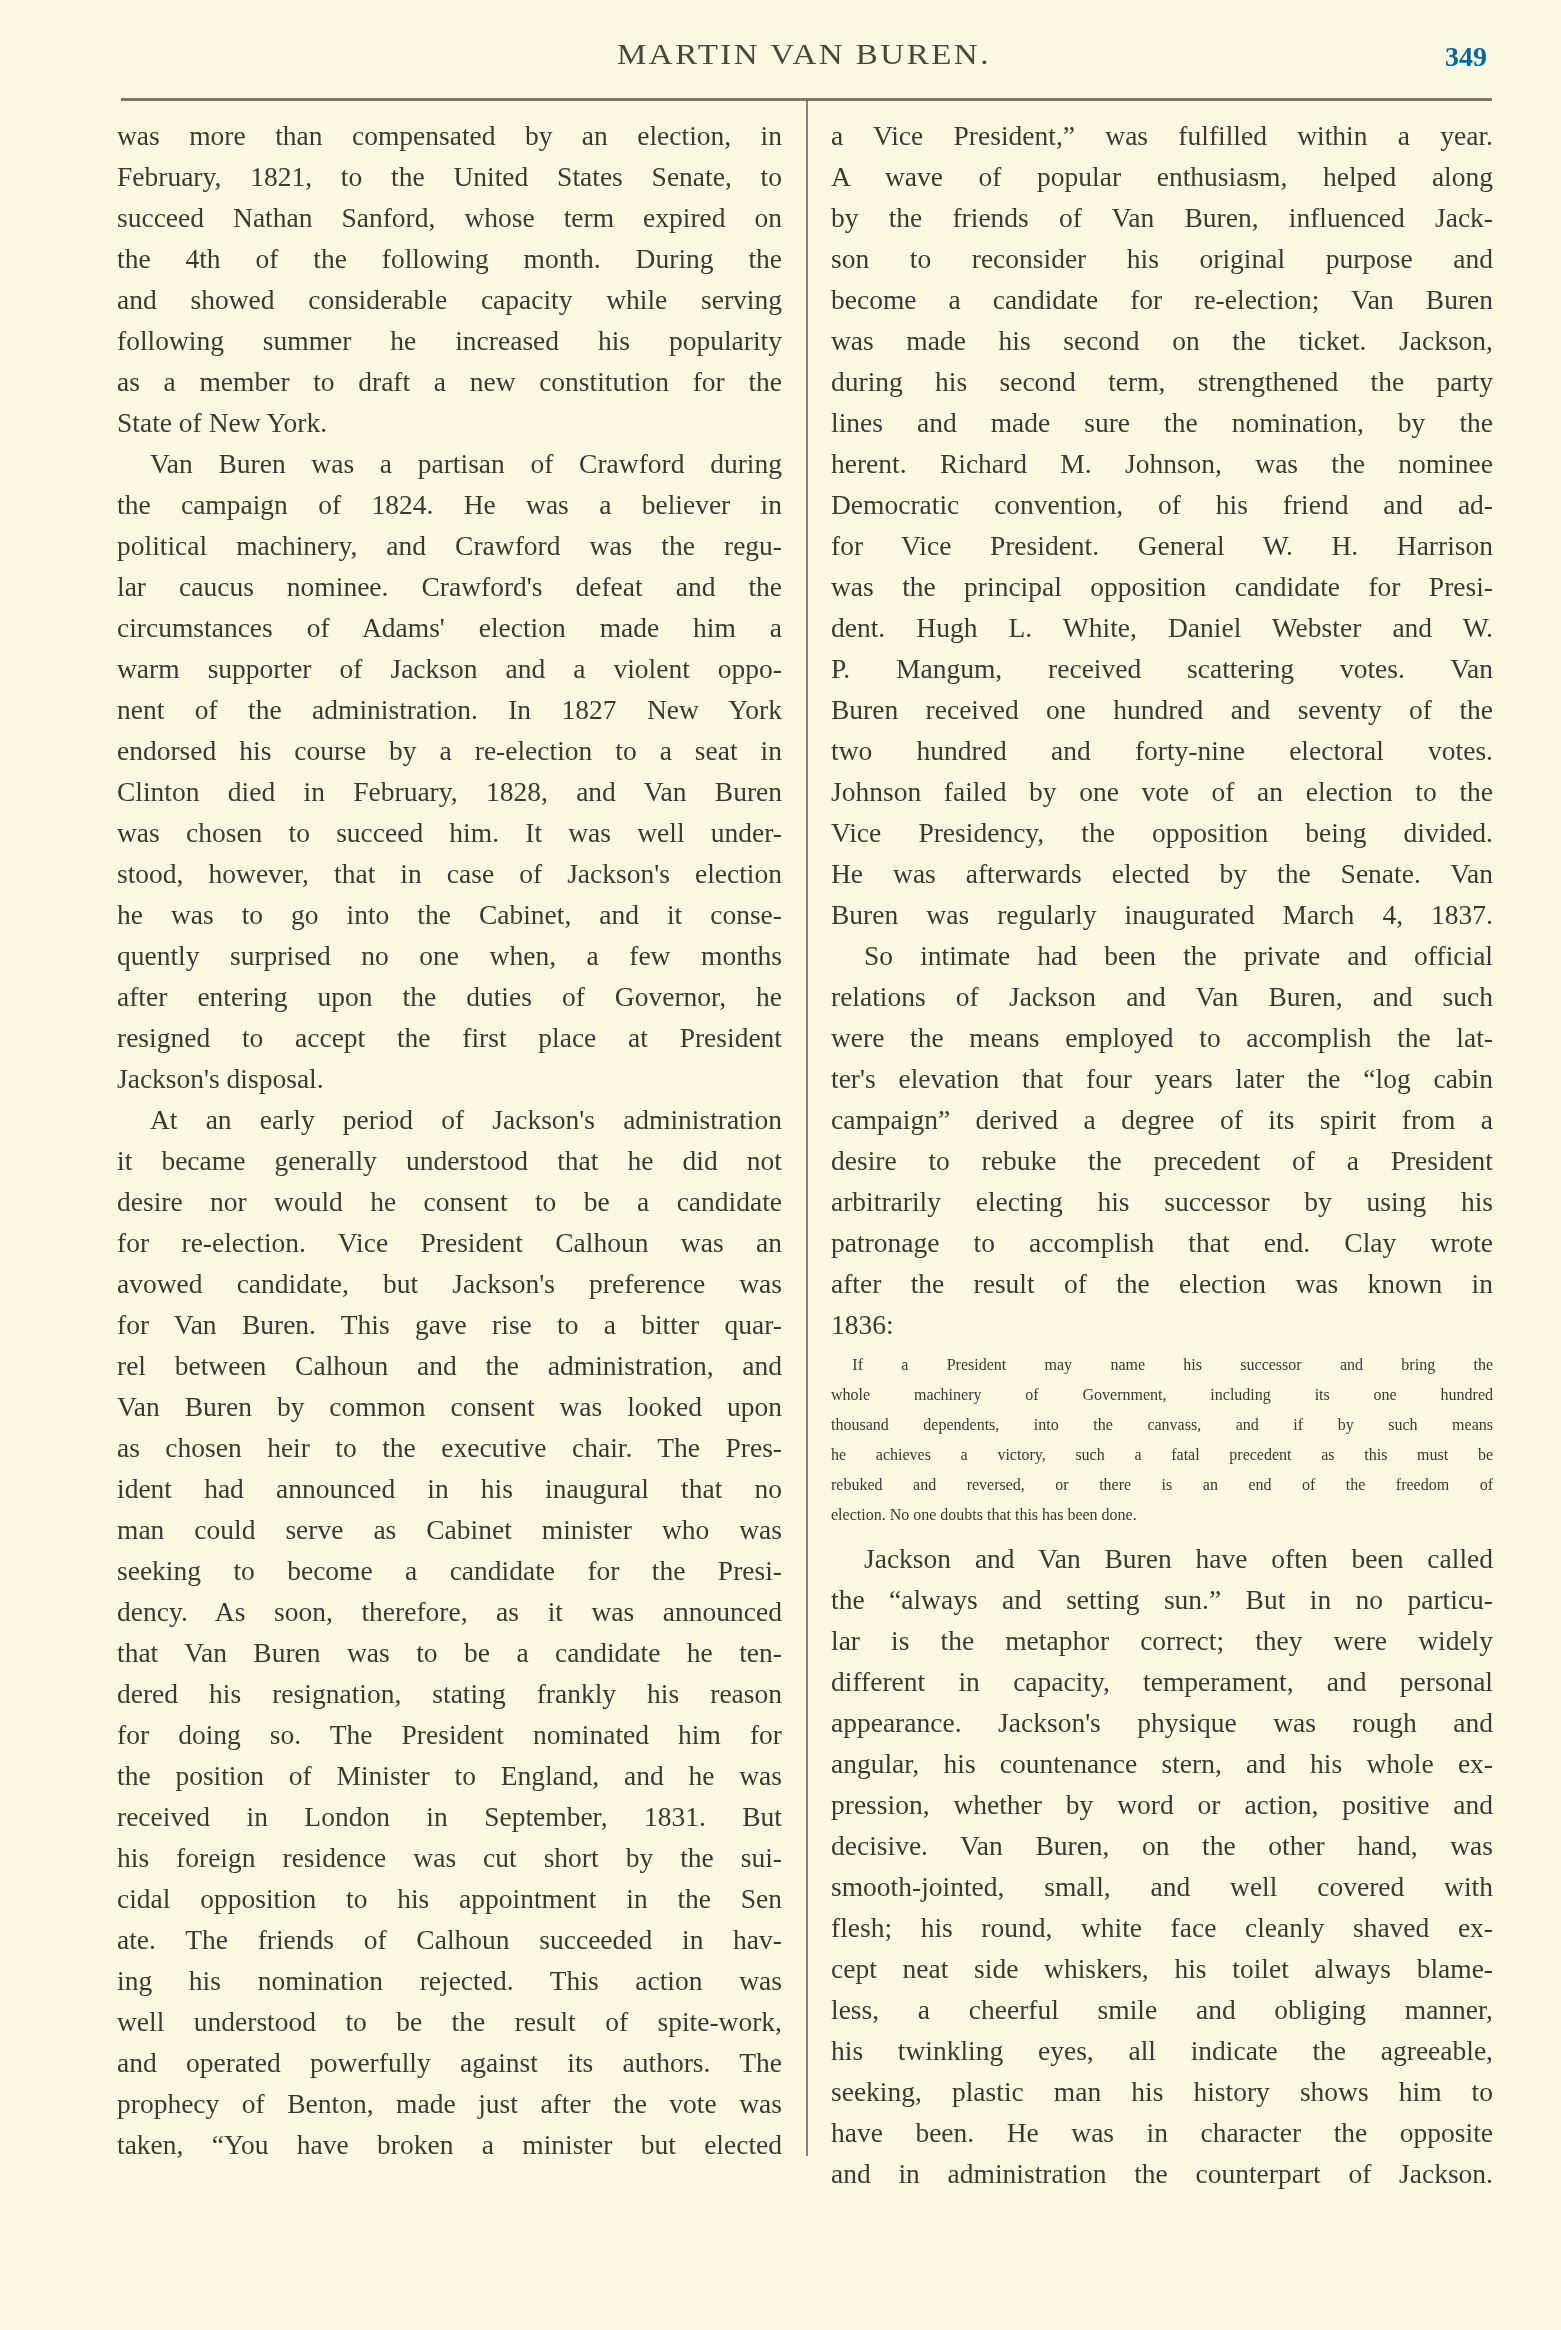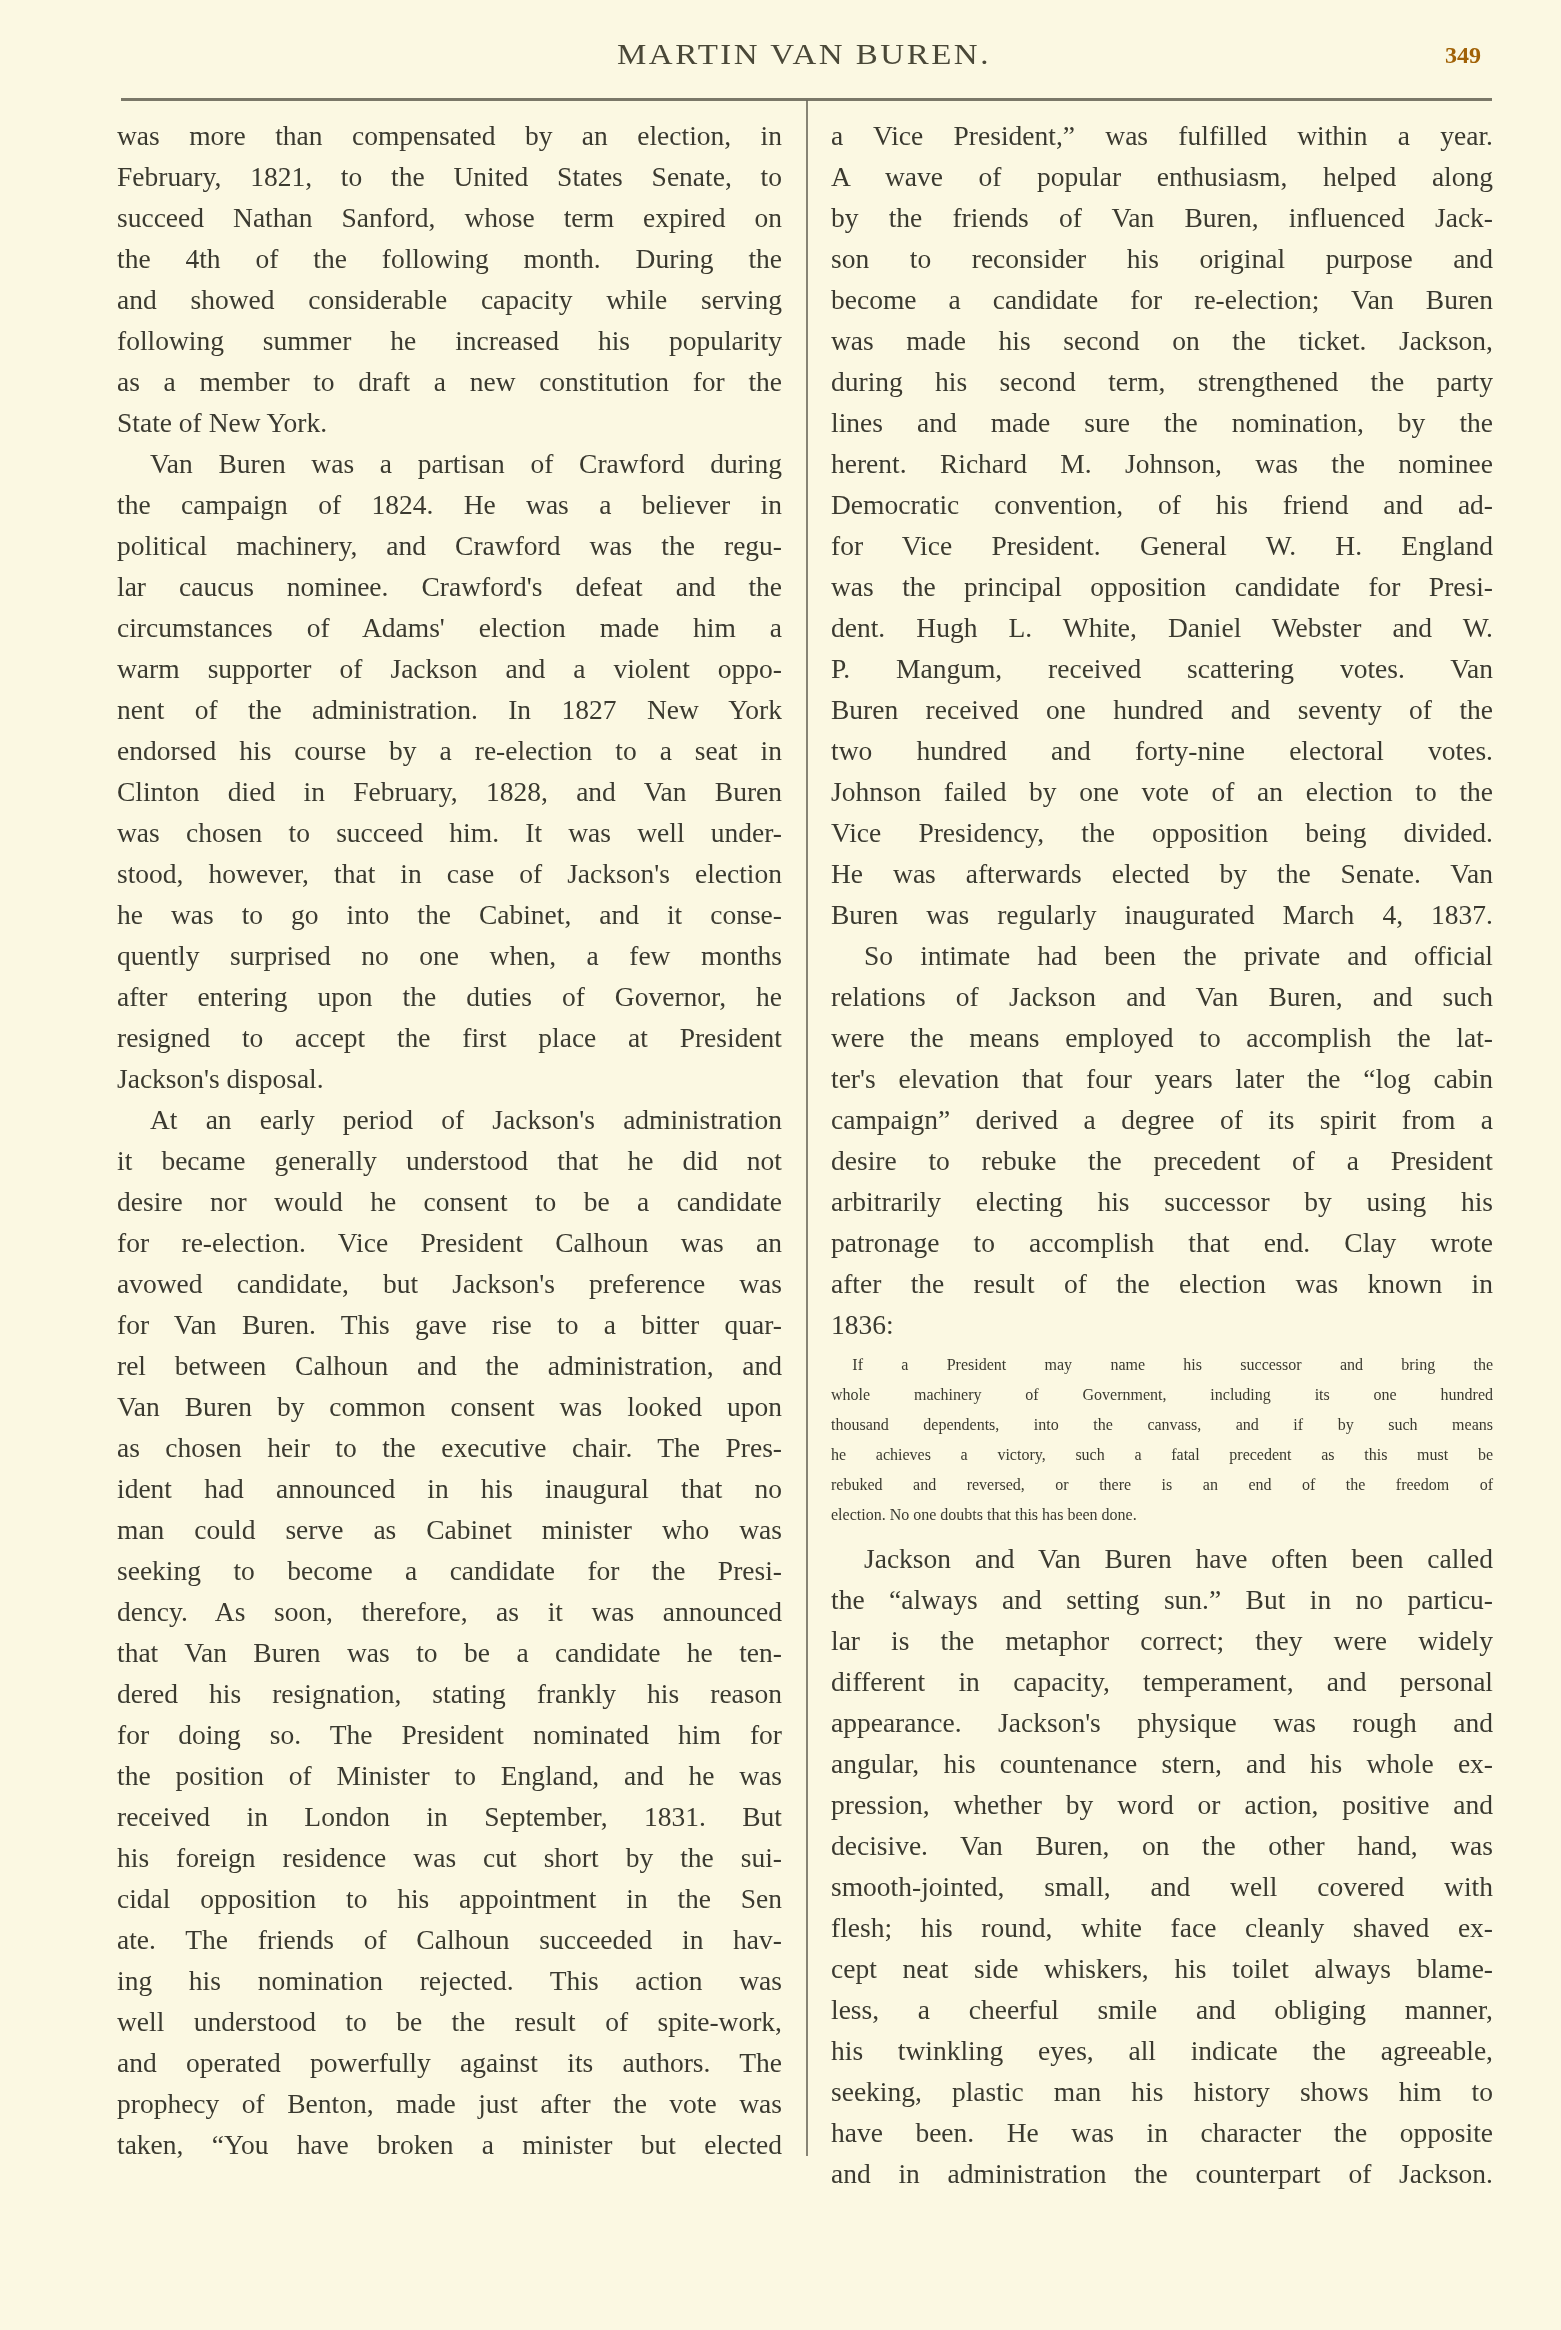--- a/index.html
+++ b/index.html
@@ -9,21 +9,21 @@
     color: #3b3a30;
     font-family: "Liberation Serif", "DejaVu Serif", serif;
   }
   .page-title {
     position: absolute; left: 617px; top: 38px;
     font-size: 33px; letter-spacing: 2.5px; line-height: 1;
     color: #4a4838; transform: scaleY(0.92);
   }
   .page-number {
     position: absolute; left: 1445px; top: 43px;
-    font-size: 24px; line-height: 1; color: #a16207; font-weight: bold; text-align: right;
+    font-size: 28px; line-height: 1; color: #0369a1; font-weight: bold; text-align: right;
   }
   .rule {
     position: absolute; left: 121px; top: 98px; width: 1371px; height: 2.5px;
     background: #5a574a; opacity: 0.8;
   }
   .divider {
     position: absolute; left: 806px; top: 100px; width: 1.6px; height: 2056px;
     background: #6a675a; opacity: 0.8;
   }
   .col {
@@ -112,21 +112,21 @@
   <span class="line">a Vice President,” was fulfilled within a year.</span>
   <span class="line">A wave of popular enthusiasm, helped along</span>
   <span class="line">by the friends of Van Buren, influenced Jack-</span>
   <span class="line">son to reconsider his original purpose and</span>
   <span class="line">become a candidate for re-election; Van Buren</span>
   <span class="line">was made his second on the ticket. Jackson,</span>
   <span class="line">during his second term, strengthened the party</span>
   <span class="line">lines and made sure the nomination, by the</span>
   <span class="line">herent. Richard M. Johnson, was the nominee</span>
   <span class="line">Democratic convention, of his friend and ad-</span>
-  <span class="line">for Vice President. General W. H. England</span>
+  <span class="line">for Vice President. General W. H. Harrison</span>
   <span class="line">was the principal opposition candidate for Presi-</span>
   <span class="line">dent. Hugh L. White, Daniel Webster and W.</span>
   <span class="line">P. Mangum, received scattering votes. Van</span>
   <span class="line">Buren received one hundred and seventy of the</span>
   <span class="line">two hundred and forty-nine electoral votes.</span>
   <span class="line">Johnson failed by one vote of an election to the</span>
   <span class="line">Vice Presidency, the opposition being divided.</span>
   <span class="line">He was afterwards elected by the Senate. Van</span>
   <span class="line">Buren was regularly inaugurated March 4, 1837.</span>
   <span class="line indent">So intimate had been the private and official</span>

